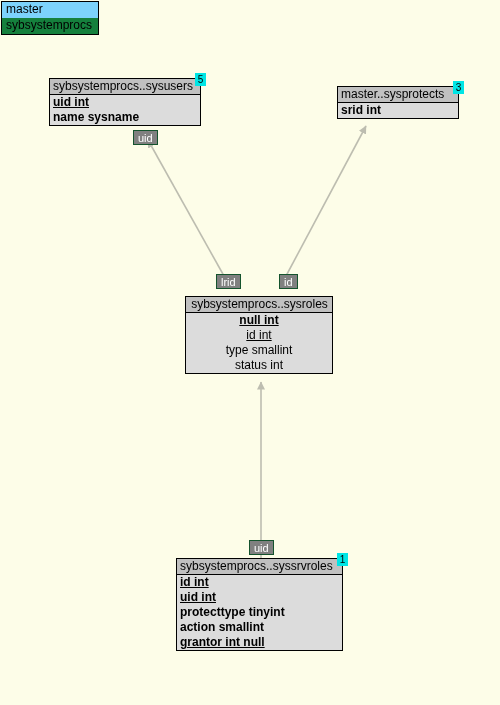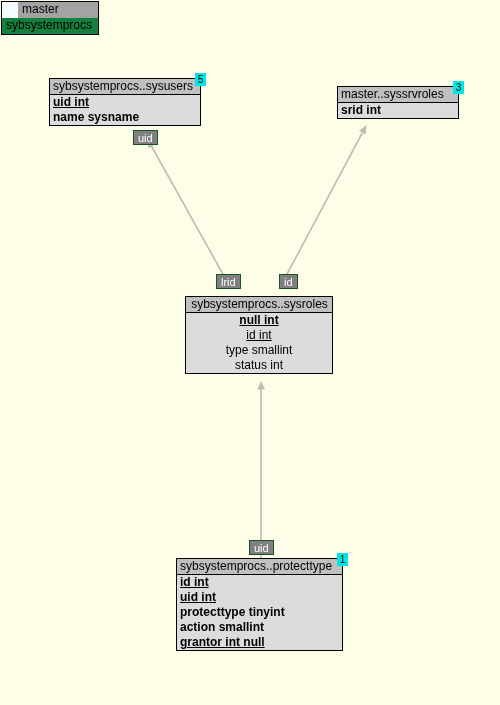--- a/index.html
+++ b/index.html
@@ -45,22 +45,21 @@
   .db-row {
     font-size: 12px;
     line-height: 15px;
     height: 16px;
     padding: 0 0 0 4px;
     color: #000000;
     white-space: nowrap;
     box-sizing: border-box;
   }
   .db-row.db-normal {
-    background: #a3a3a3;
-    margin-left: 16px;
+    background: #7dd3fc;
   }
   .db-row.db-selected {
     background: #15803d;
   }
 
   
   .table-box {
     position: absolute;
     border: 1px solid #000000;
     background: #dcdcdc;
@@ -164,39 +163,39 @@
   <div class="table-box" style="left:49px; top:78px; width:152px;">
     <div class="table-title">sybsystemprocs..sysusers</div>
     <div class="table-fields">
       <div class="field pk">uid int</div>
       <div class="field bold">name sysname</div>
     </div>
     <div class="badge">5</div>
   </div>
 
   <div class="table-box" style="left:337px; top:86px; width:122px;">
-    <div class="table-title">master..syssrvroles</div>
+    <div class="table-title">master..sysprotects</div>
     <div class="table-fields">
       <div class="field bold">srid int</div>
     </div>
     <div class="badge">3</div>
   </div>
 
   <div class="table-box" style="left:185px; top:296px; width:148px;text-align:center;">
     <div class="table-title">sybsystemprocs..sysroles</div>
     <div class="table-fields">
       <div class="field pk">null int</div>
       <div class="field fk">id int</div>
       <div class="field">type smallint</div>
       <div class="field">status int</div>
     </div>
   </div>
 
   <div class="table-box" style="left:176px; top:558px; width:167px;">
-    <div class="table-title">sybsystemprocs..protecttype</div>
+    <div class="table-title">sybsystemprocs..syssrvroles</div>
     <div class="table-fields">
       <div class="field bold-underline">id int</div>
       <div class="field bold-underline">uid int</div>
       <div class="field bold">protecttype tinyint</div>
       <div class="field bold">action smallint</div>
       <div class="field bold-underline">grantor int null</div>
     </div>
     <div class="badge">1</div>
   </div>
 

